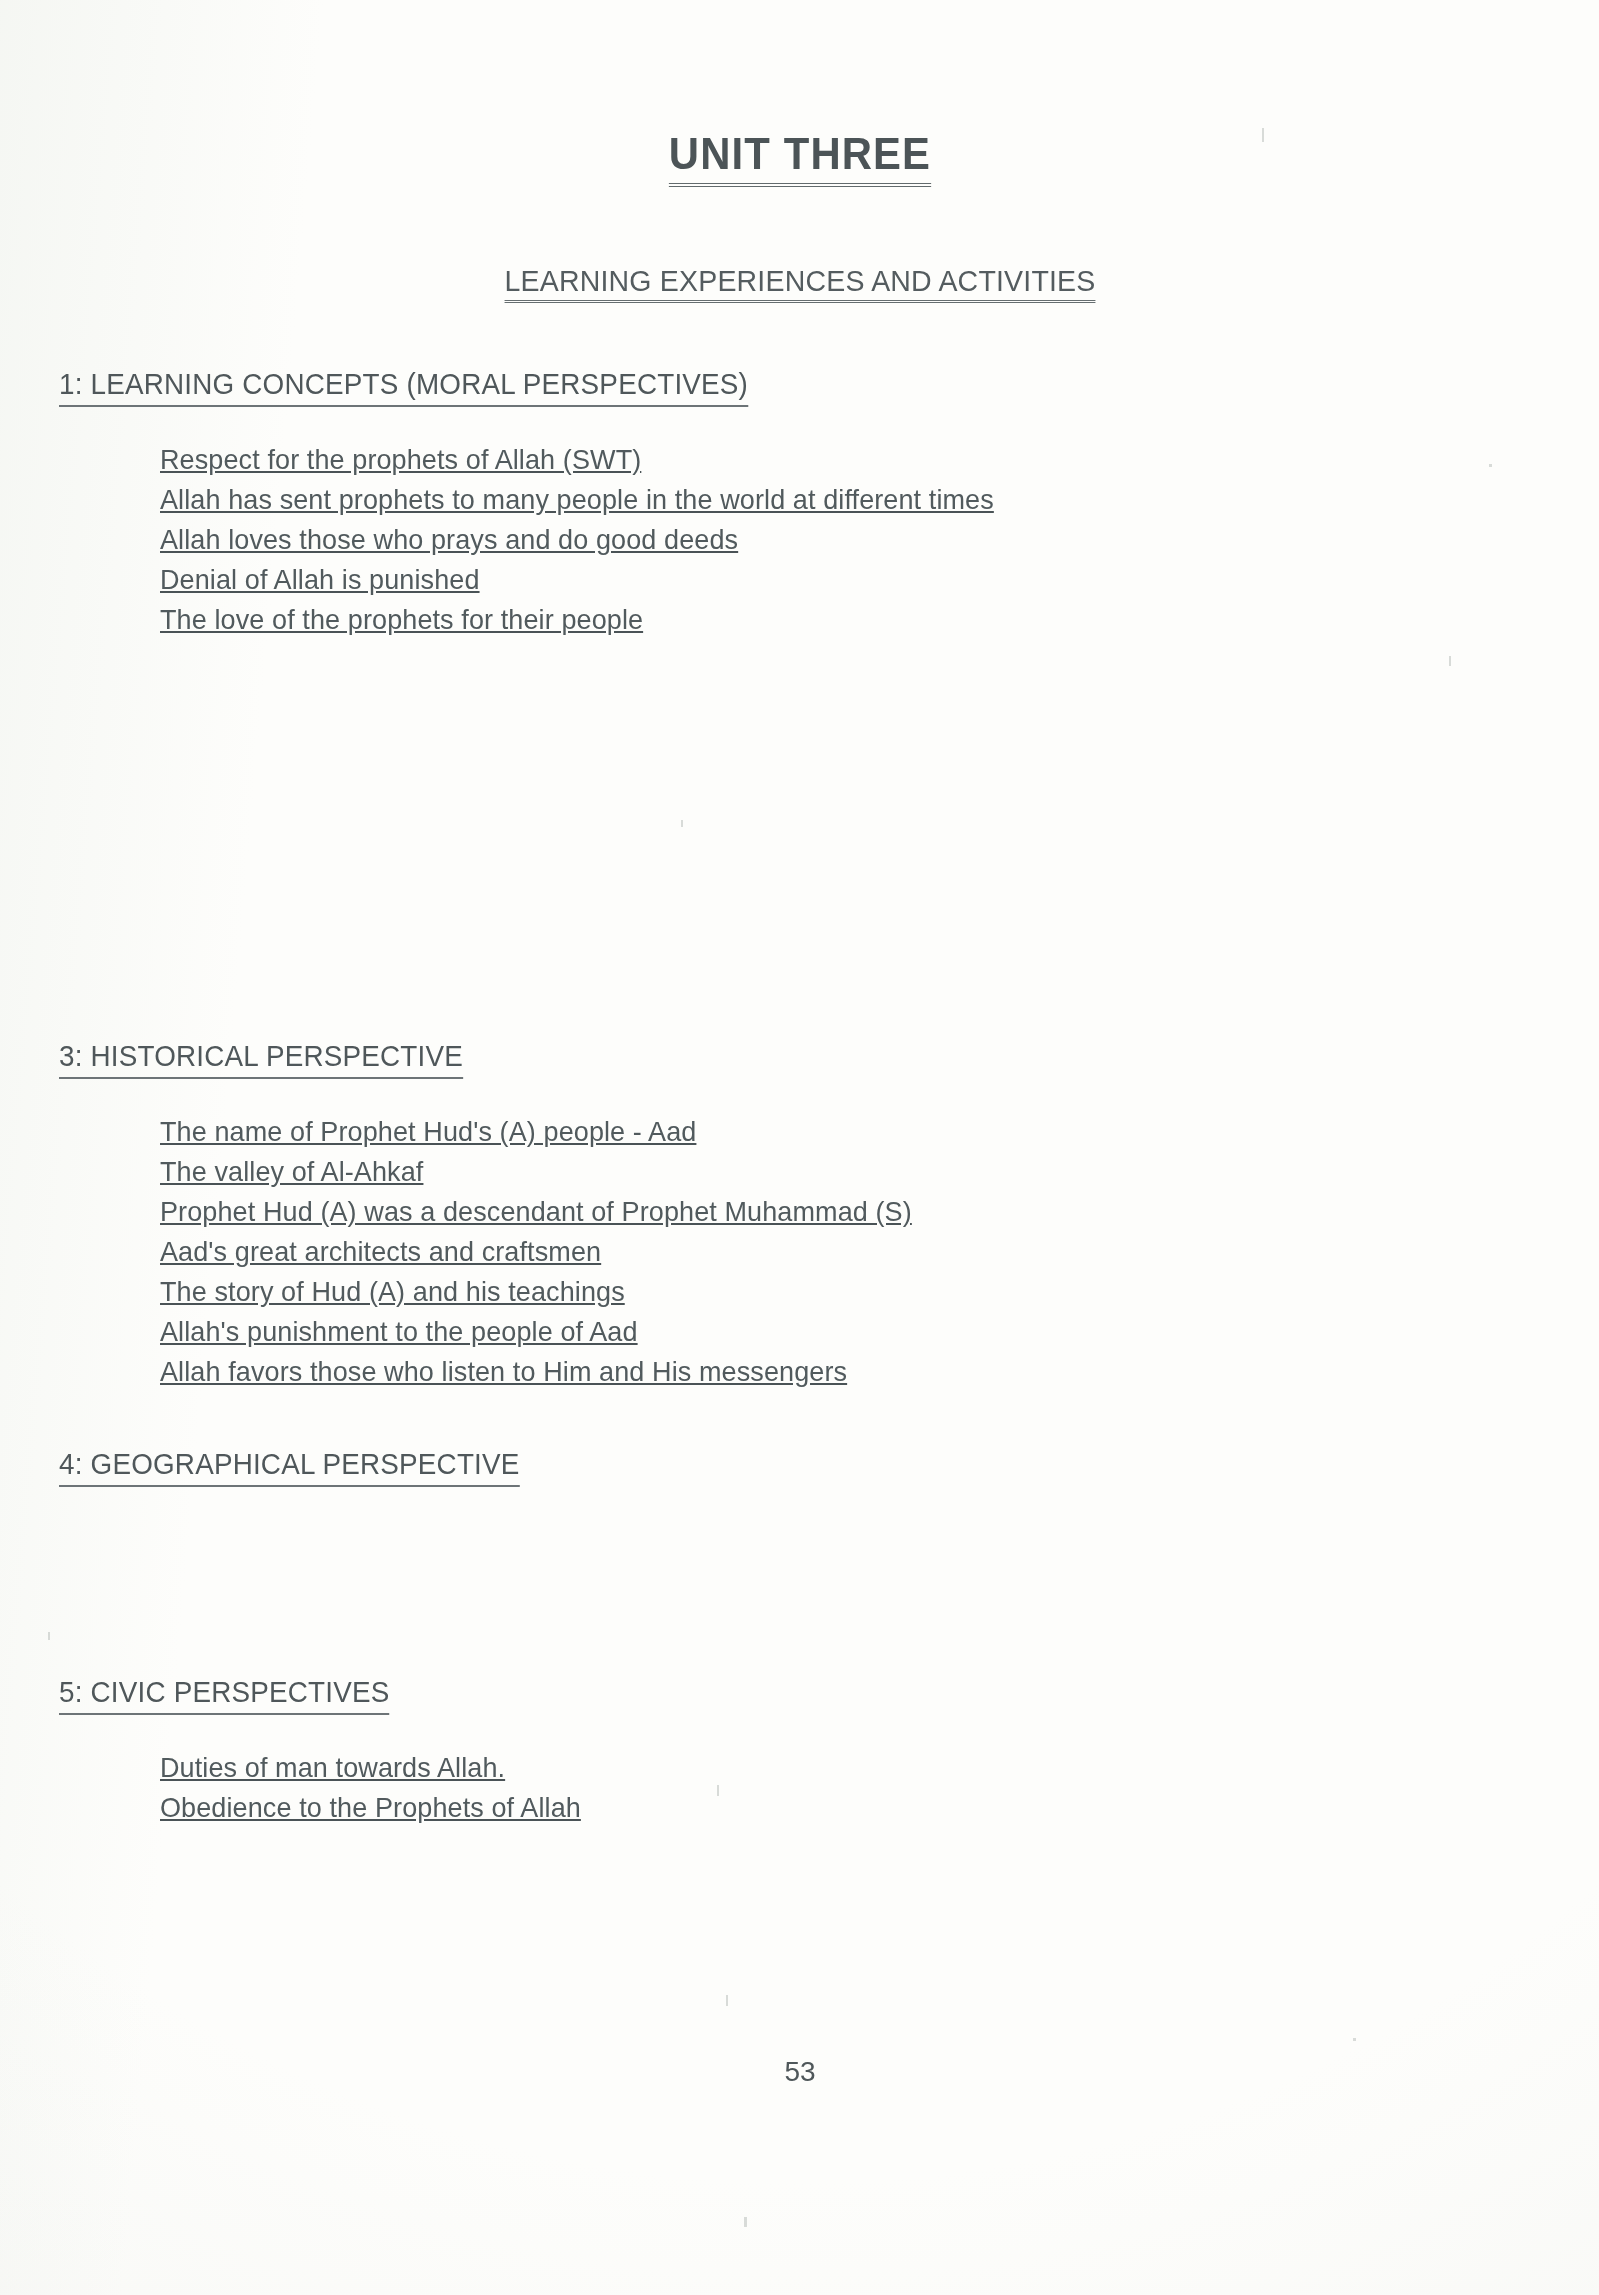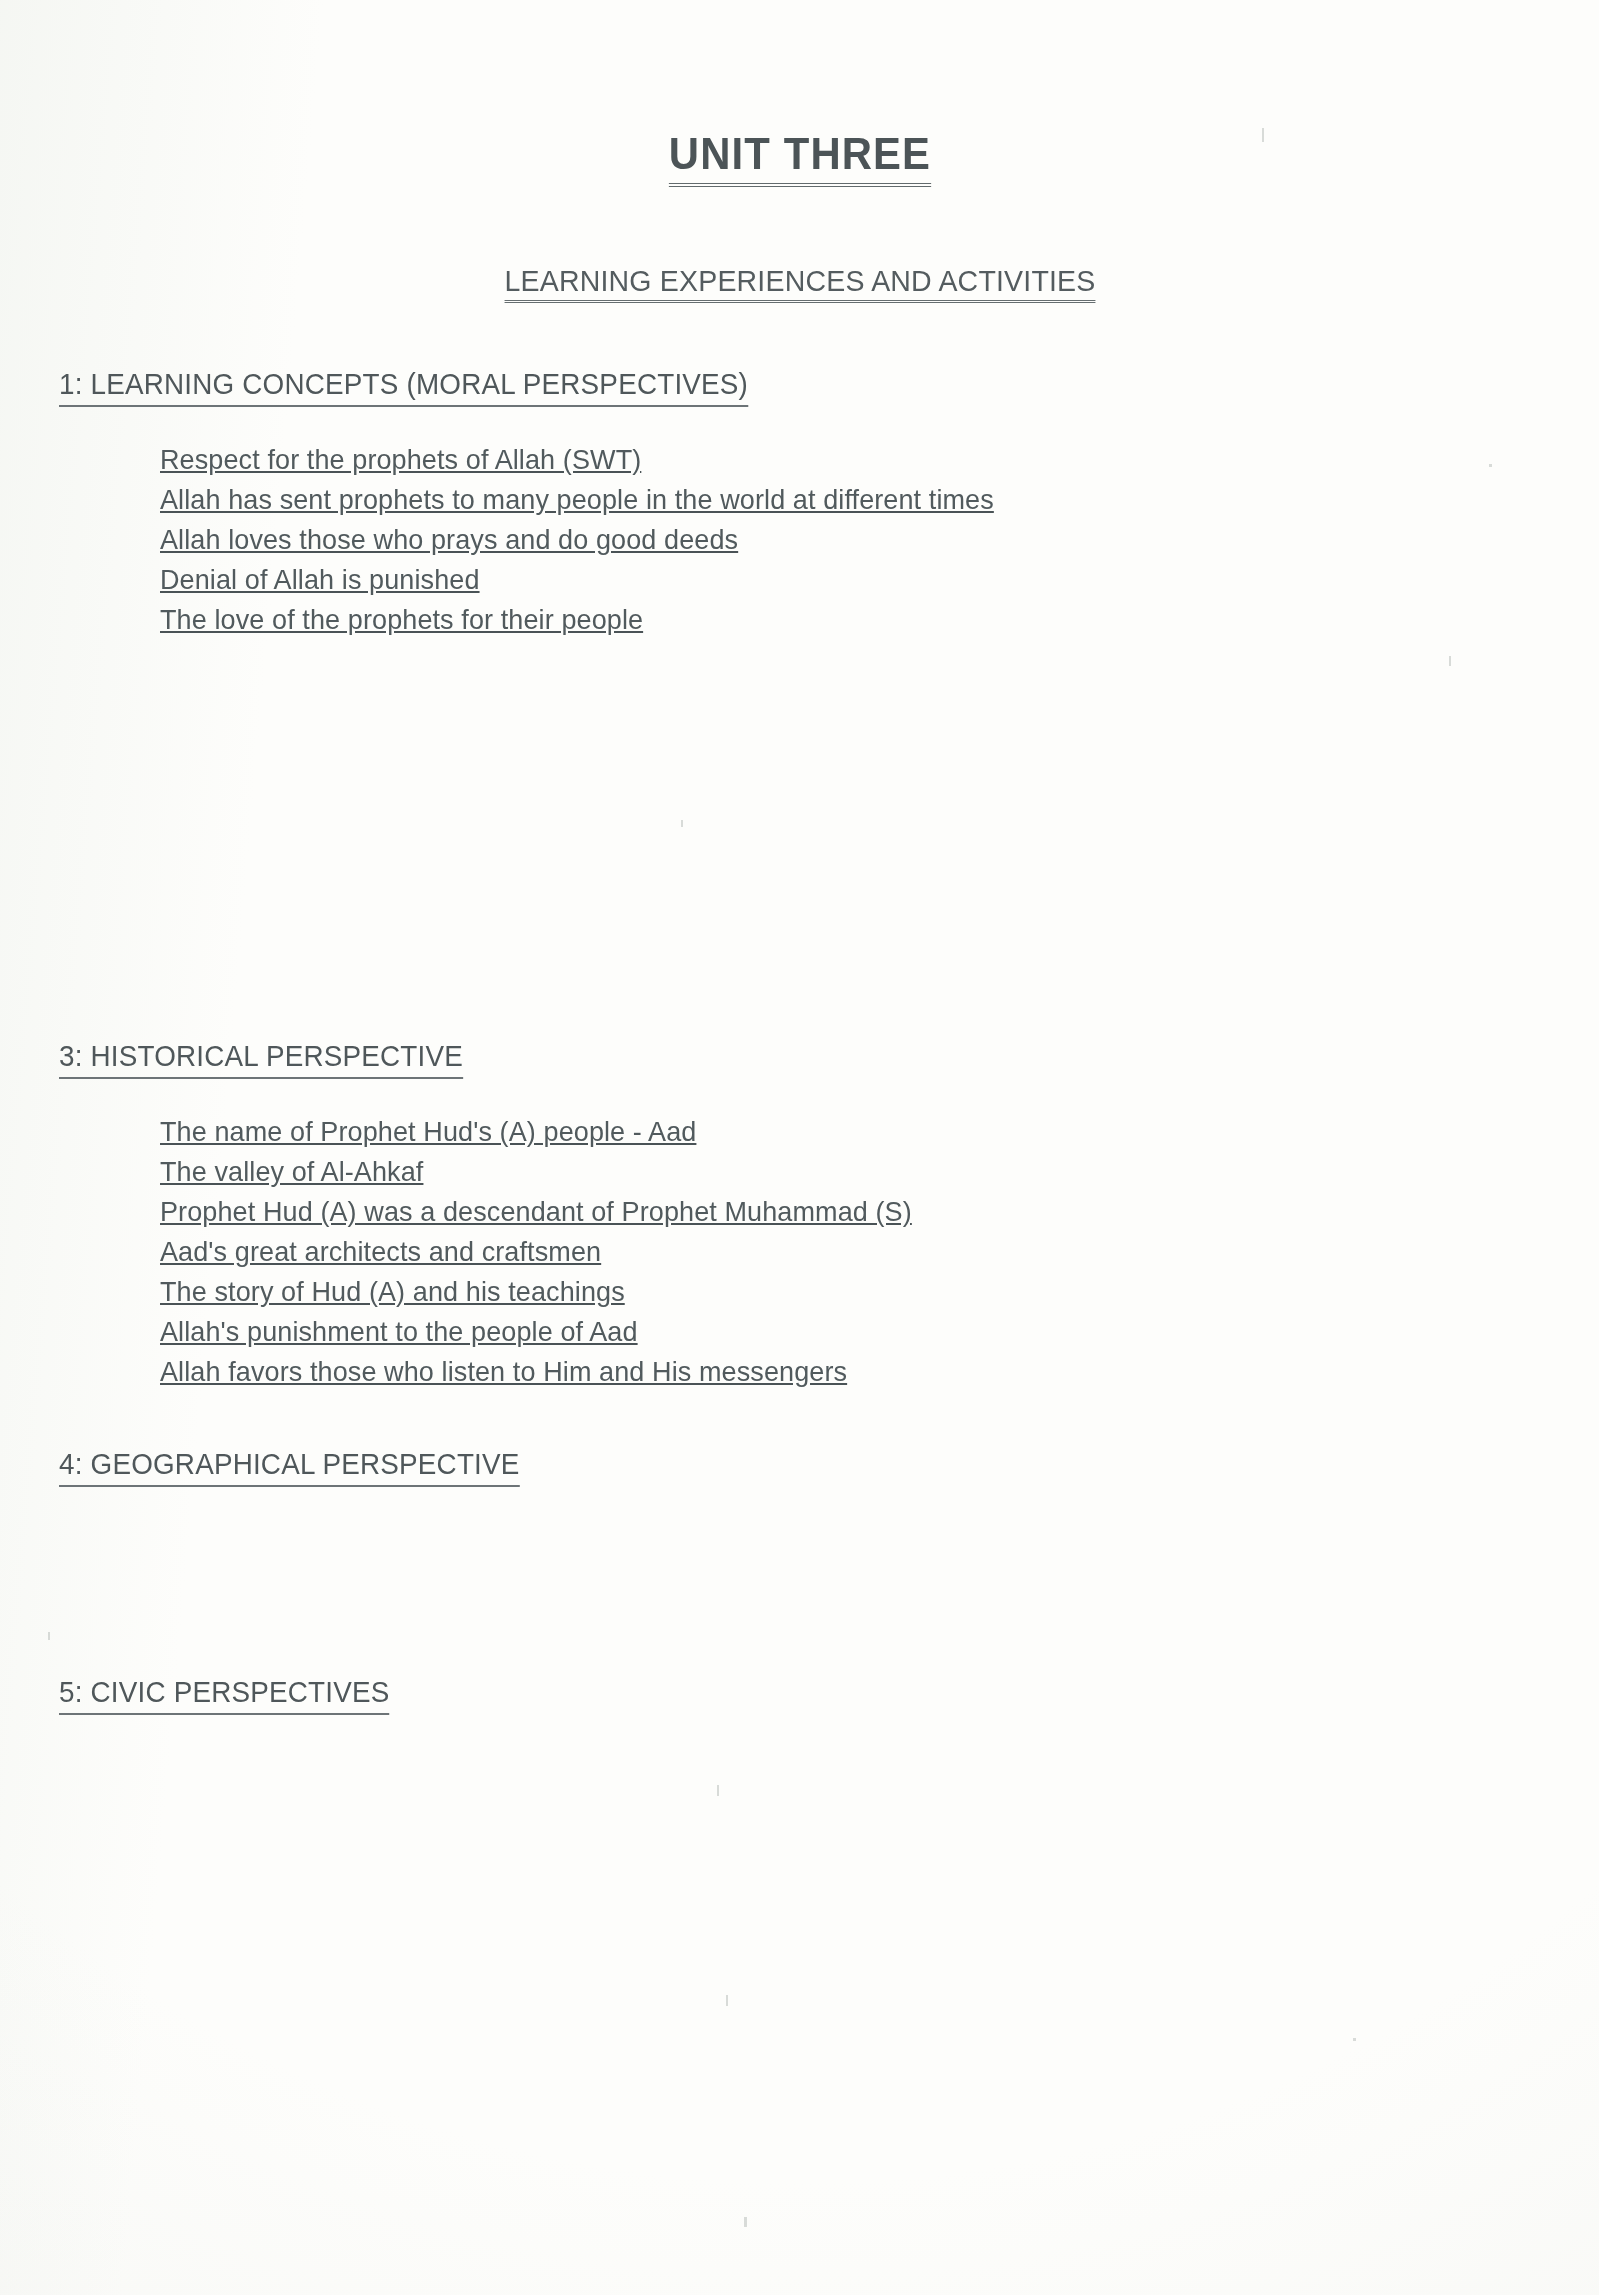--- a/index.html
+++ b/index.html
@@ -166,18 +166,23 @@
         <div class="body-line">Allah favors those who listen to Him and His messengers</div>
       </div>
     </div>
 
     <div class="section" style="top:1448px;">
       <div class="section-heading">4: GEOGRAPHICAL PERSPECTIVE</div>
     </div>
 
     <div class="section" style="top:1676px;">
       <div class="section-heading">5: CIVIC PERSPECTIVES</div>
+      <div class="section-body">
+        <div class="body-line">Duties of man towards Allah.</div>
+        <div class="body-line">Obedience to the Prophets of Allah</div>
+      </div>
     </div>
 
+    <div class="page-number">53</div>
 
   </div>
 </div>
 
 
 </body></html>

